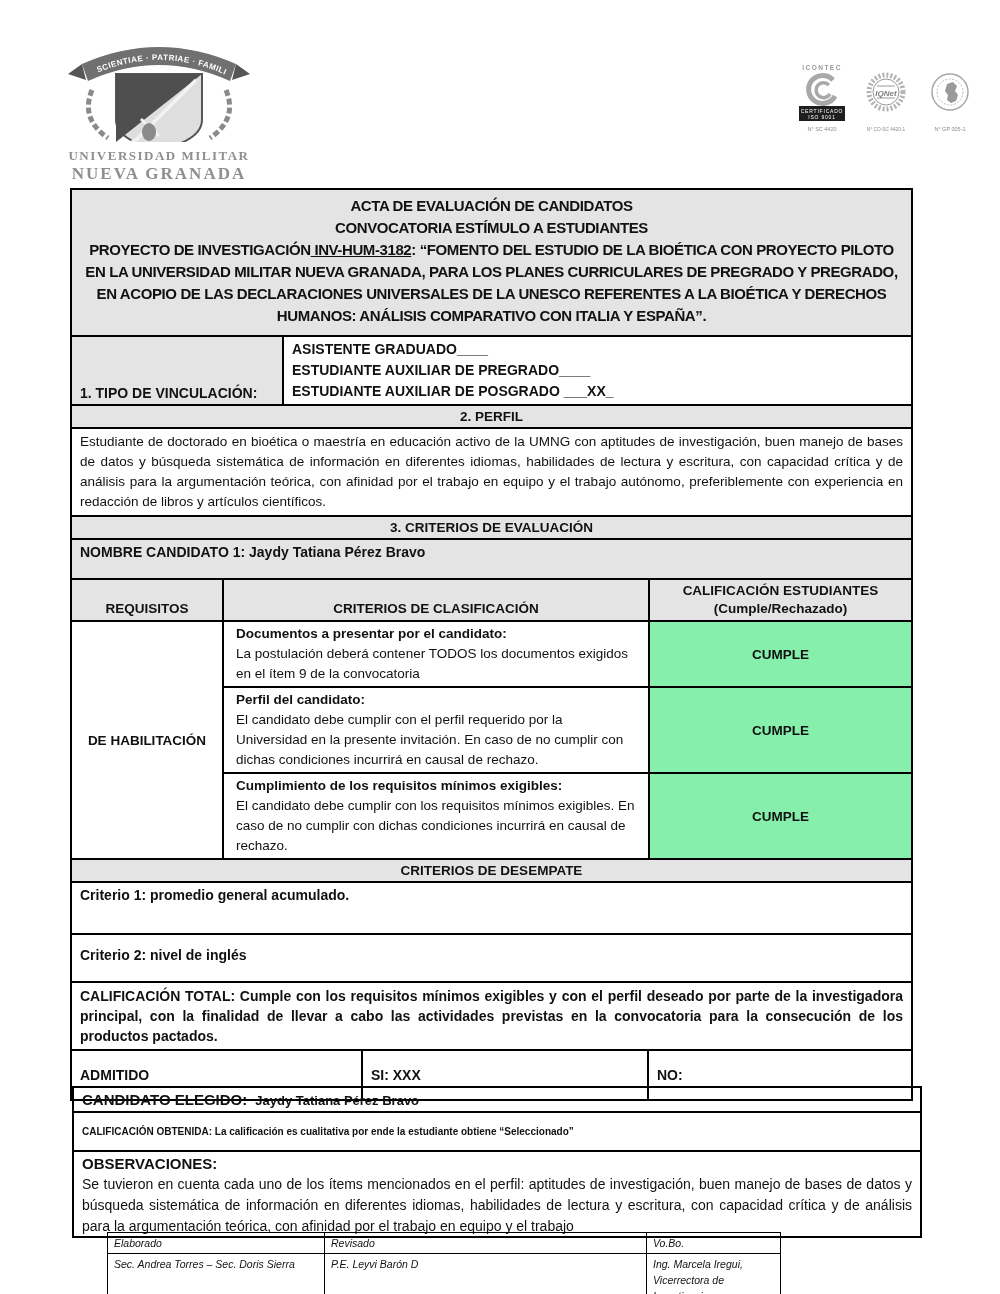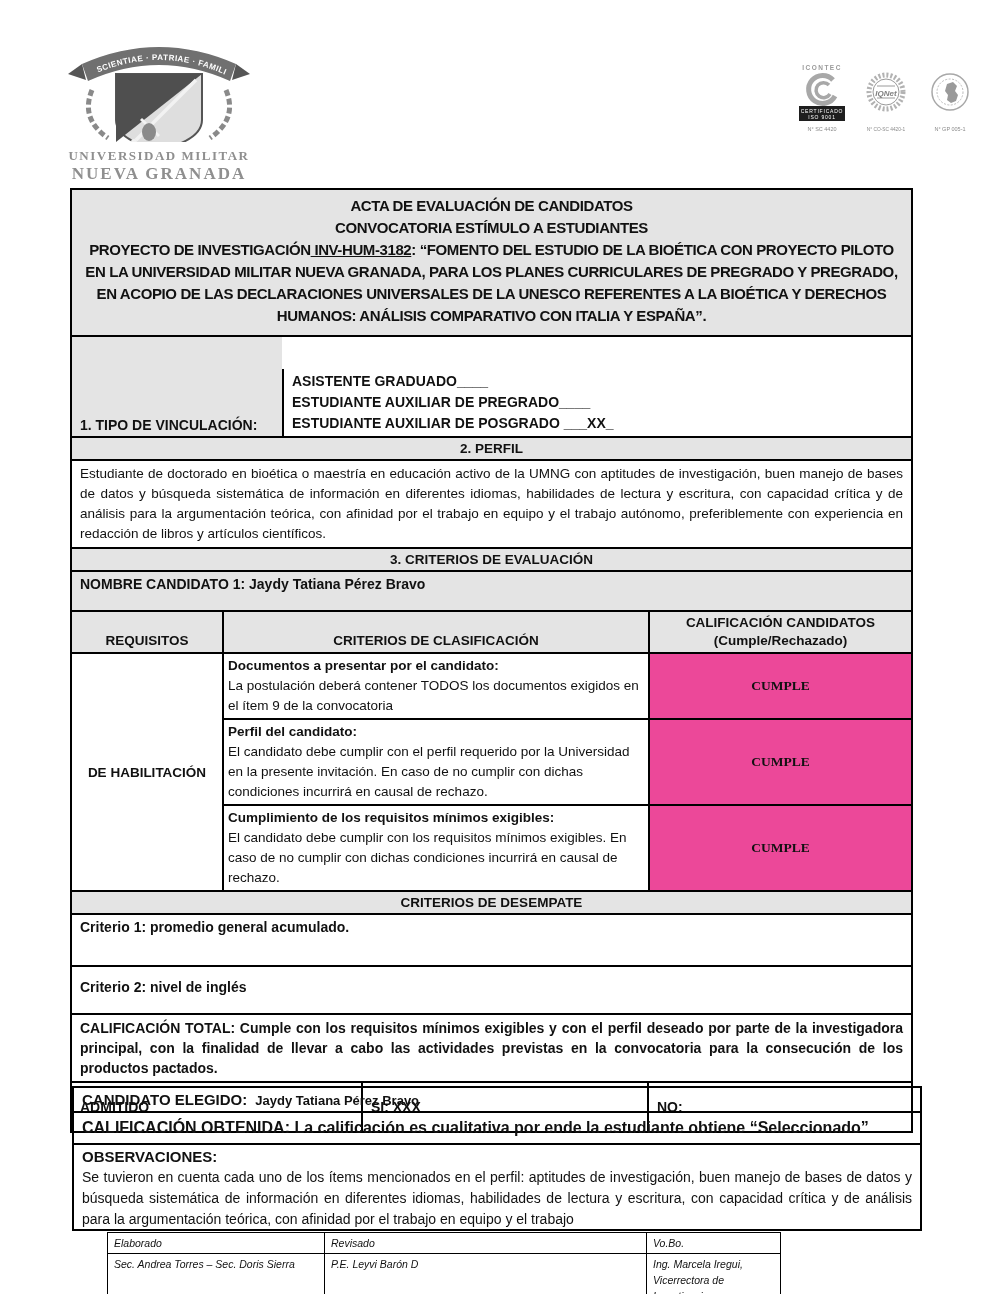--- a/index.html
+++ b/index.html
@@ -21,51 +21,51 @@
   .row + .row{border-top:2px solid #000;}
   .gray{background:var(--header-bg,#e4e4e4);}
   .cell{box-sizing:border-box;padding:2px 8px;}
 
   .title-block{padding:5px 12px 8px;line-height:22px;font-weight:bold;font-size:15px;
                letter-spacing:-0.4px;text-align:center;}
   .u{text-decoration:underline;}
 
   .vinc-row{display:grid;grid-template-columns:210px 1fr;}
   .vinc-label{display:flex;align-items:flex-end;padding:3px 8px;font-weight:bold;font-size:14px;}
-  .vinc-opts{border-left:2px solid #000;padding:2px 8px;font-weight:bold;font-size:14px;line-height:21px;background:#fff;margin-top:32px;}
+  .vinc-opts{border-left:2px solid #000;padding:2px 8px;font-weight:bold;font-size:14px;line-height:21px;background:#fff;}
 
   .sec-header{padding:1px 4px;font-weight:bold;text-align:center;line-height:19px;}
   .perfil-body{padding:3px 8px;text-align:justify;line-height:20px;background:#fff;}
   .nombre-row{padding:4px 8px;font-weight:bold;font-size:14px;min-height:40px;}
 
   .grid3{display:grid;grid-template-columns:150px 426px 1fr;}
   .grid3 .c2,.grid3 .c3{border-left:2px solid #000;}
   .bt{border-top:2px solid #000;}
   .hdr-cell{display:flex;justify-content:center;padding:2px 6px;font-weight:bold;line-height:18px;}
   .hdr-bottom{align-items:flex-end;}
   .hdr-center{align-items:center;flex-direction:column;justify-content:center;text-align:center;}
   .hab-cell{display:flex;align-items:center;justify-content:center;font-weight:bold;background:#fff;}
-  .crit-cell{padding:2px 4px;line-height:20px;background:#fff;}
+  .crit-cell{padding:2px 12px;line-height:20px;background:#fff;}
   .crit-title{font-weight:bold;}
-  .grade-cell{display:flex;align-items:center;justify-content:center;font-weight:bold;background:#ec4899;font-family:Liberation Serif, serif;}
+  .grade-cell{display:flex;align-items:center;justify-content:center;font-weight:bold;background:#86efac;}
 
   .crit1-row{padding:4px 8px 30px;font-weight:bold;font-size:14px;background:#fff;}
   .crit2-row{padding:12px 8px 18px;font-weight:bold;font-size:14px;background:#fff;}
   .total-row{padding:3px 8px;font-weight:bold;font-size:14px;line-height:20px;text-align:justify;background:#fff;}
   .admitido-row{display:grid;grid-template-columns:289px 286px 1fr;background:#fff;}
   .admitido-row .cell{font-weight:bold;font-size:14px;padding:16px 8px;}
   .admitido-row .c2,.admitido-row .c3{border-left:2px solid #000;}
 
   
   .cand-table{position:absolute;left:72px;top:1086px;width:850px;border:2px solid #000;
               box-sizing:border-box;font-size:14px;}
   .cand-row1{padding:3px 8px;min-height:22px;}
   .cand-label{font-weight:bold;font-size:15px;}
   .cand-name{font-weight:bold;font-size:13px;margin-left:8px;}
-  .cand-row2{padding:6px 8px;font-weight:bold;font-size:16px;min-height:22px;}
+  .cand-row2{padding:13px 8px;font-weight:bold;font-size:10px;min-height:22px;}
   .cand-row3{padding:2px 8px;height:86px;overflow:hidden;}
   .obs-label{font-weight:bold;font-size:15px;line-height:20px;}
   .obs-text{line-height:21px;text-align:justify;}
 
   
   .firmas-table{position:absolute;left:107px;top:1232px;width:674px;border:1.5px solid #000;
                 box-sizing:border-box;font-style:italic;font-size:10.5px;}
   .firmas-row{display:grid;grid-template-columns:216px 322px 1fr;}
   .firmas-row + .firmas-row{border-top:1px solid #000;}
   .firmas-row .fcell{padding:2px 6px;box-sizing:border-box;line-height:16px;}
@@ -147,21 +147,21 @@
     <div class="row perfil-body">Estudiante de doctorado en bioética o maestría en educación activo de la UMNG con aptitudes de investigación, buen manejo de bases de datos y búsqueda sistemática de información en diferentes idiomas, habilidades de lectura y escritura, con capacidad crítica y de análisis para la argumentación teórica, con afinidad por el trabajo en equipo y el trabajo autónomo, preferiblemente con experiencia en redacción de libros y artículos científicos.</div>
 
     <div class="row sec-header gray">3. CRITERIOS DE EVALUACIÓN</div>
 
     <div class="row nombre-row gray">NOMBRE CANDIDATO 1: Jaydy Tatiana Pérez Bravo</div>
 
     <div class="row grid3 gray">
       <div class="hdr-cell hdr-bottom">REQUISITOS</div>
       <div class="hdr-cell hdr-bottom c2">CRITERIOS DE CLASIFICACIÓN</div>
       <div class="hdr-cell hdr-center c3">
-        <div>CALIFICACIÓN CANDIDATOS</div>
+        <div>CALIFICACIÓN ESTUDIANTES</div>
         <div>(Cumple/Rechazado)</div>
       </div>
     </div>
 
     <div class="row grid3">
       <div class="hab-cell" style="grid-row:1/4">DE HABILITACIÓN</div>
 
       <div class="crit-cell c2">
         <div class="crit-title">Documentos a presentar por el candidato:</div>
         <div>La postulación deberá contener TODOS los documentos exigidos en el ítem 9 de la convocatoria</div>

